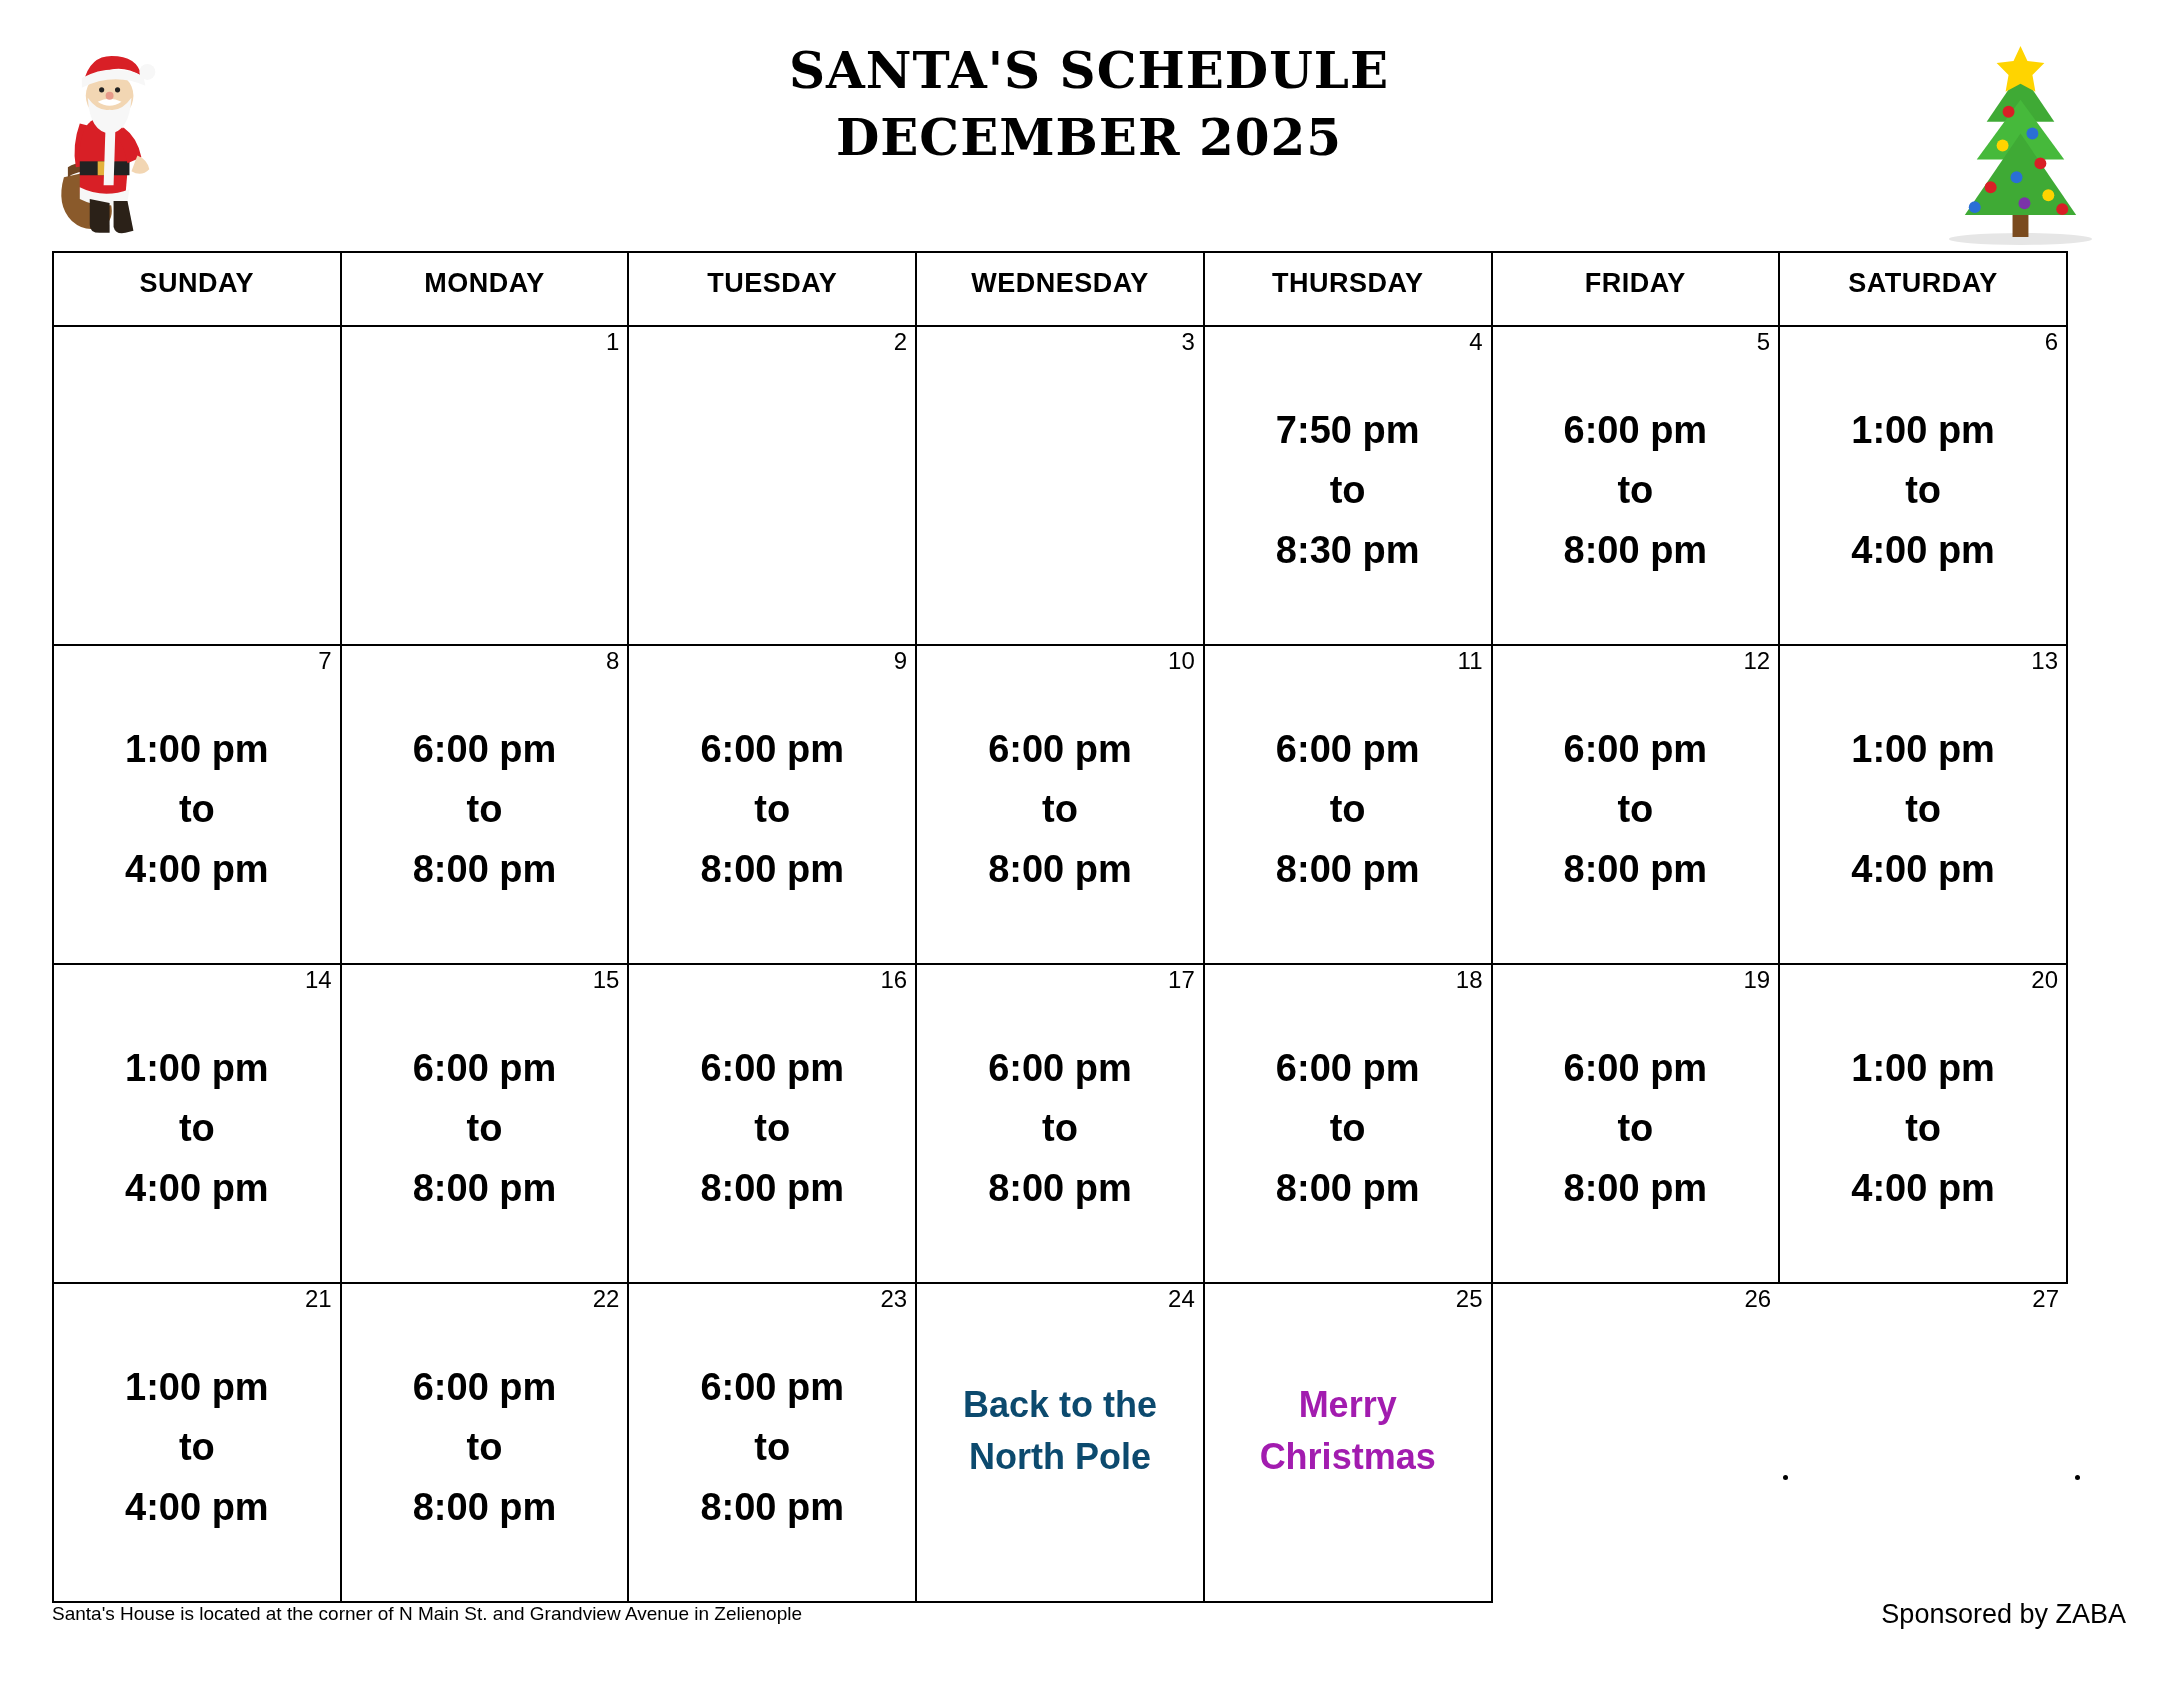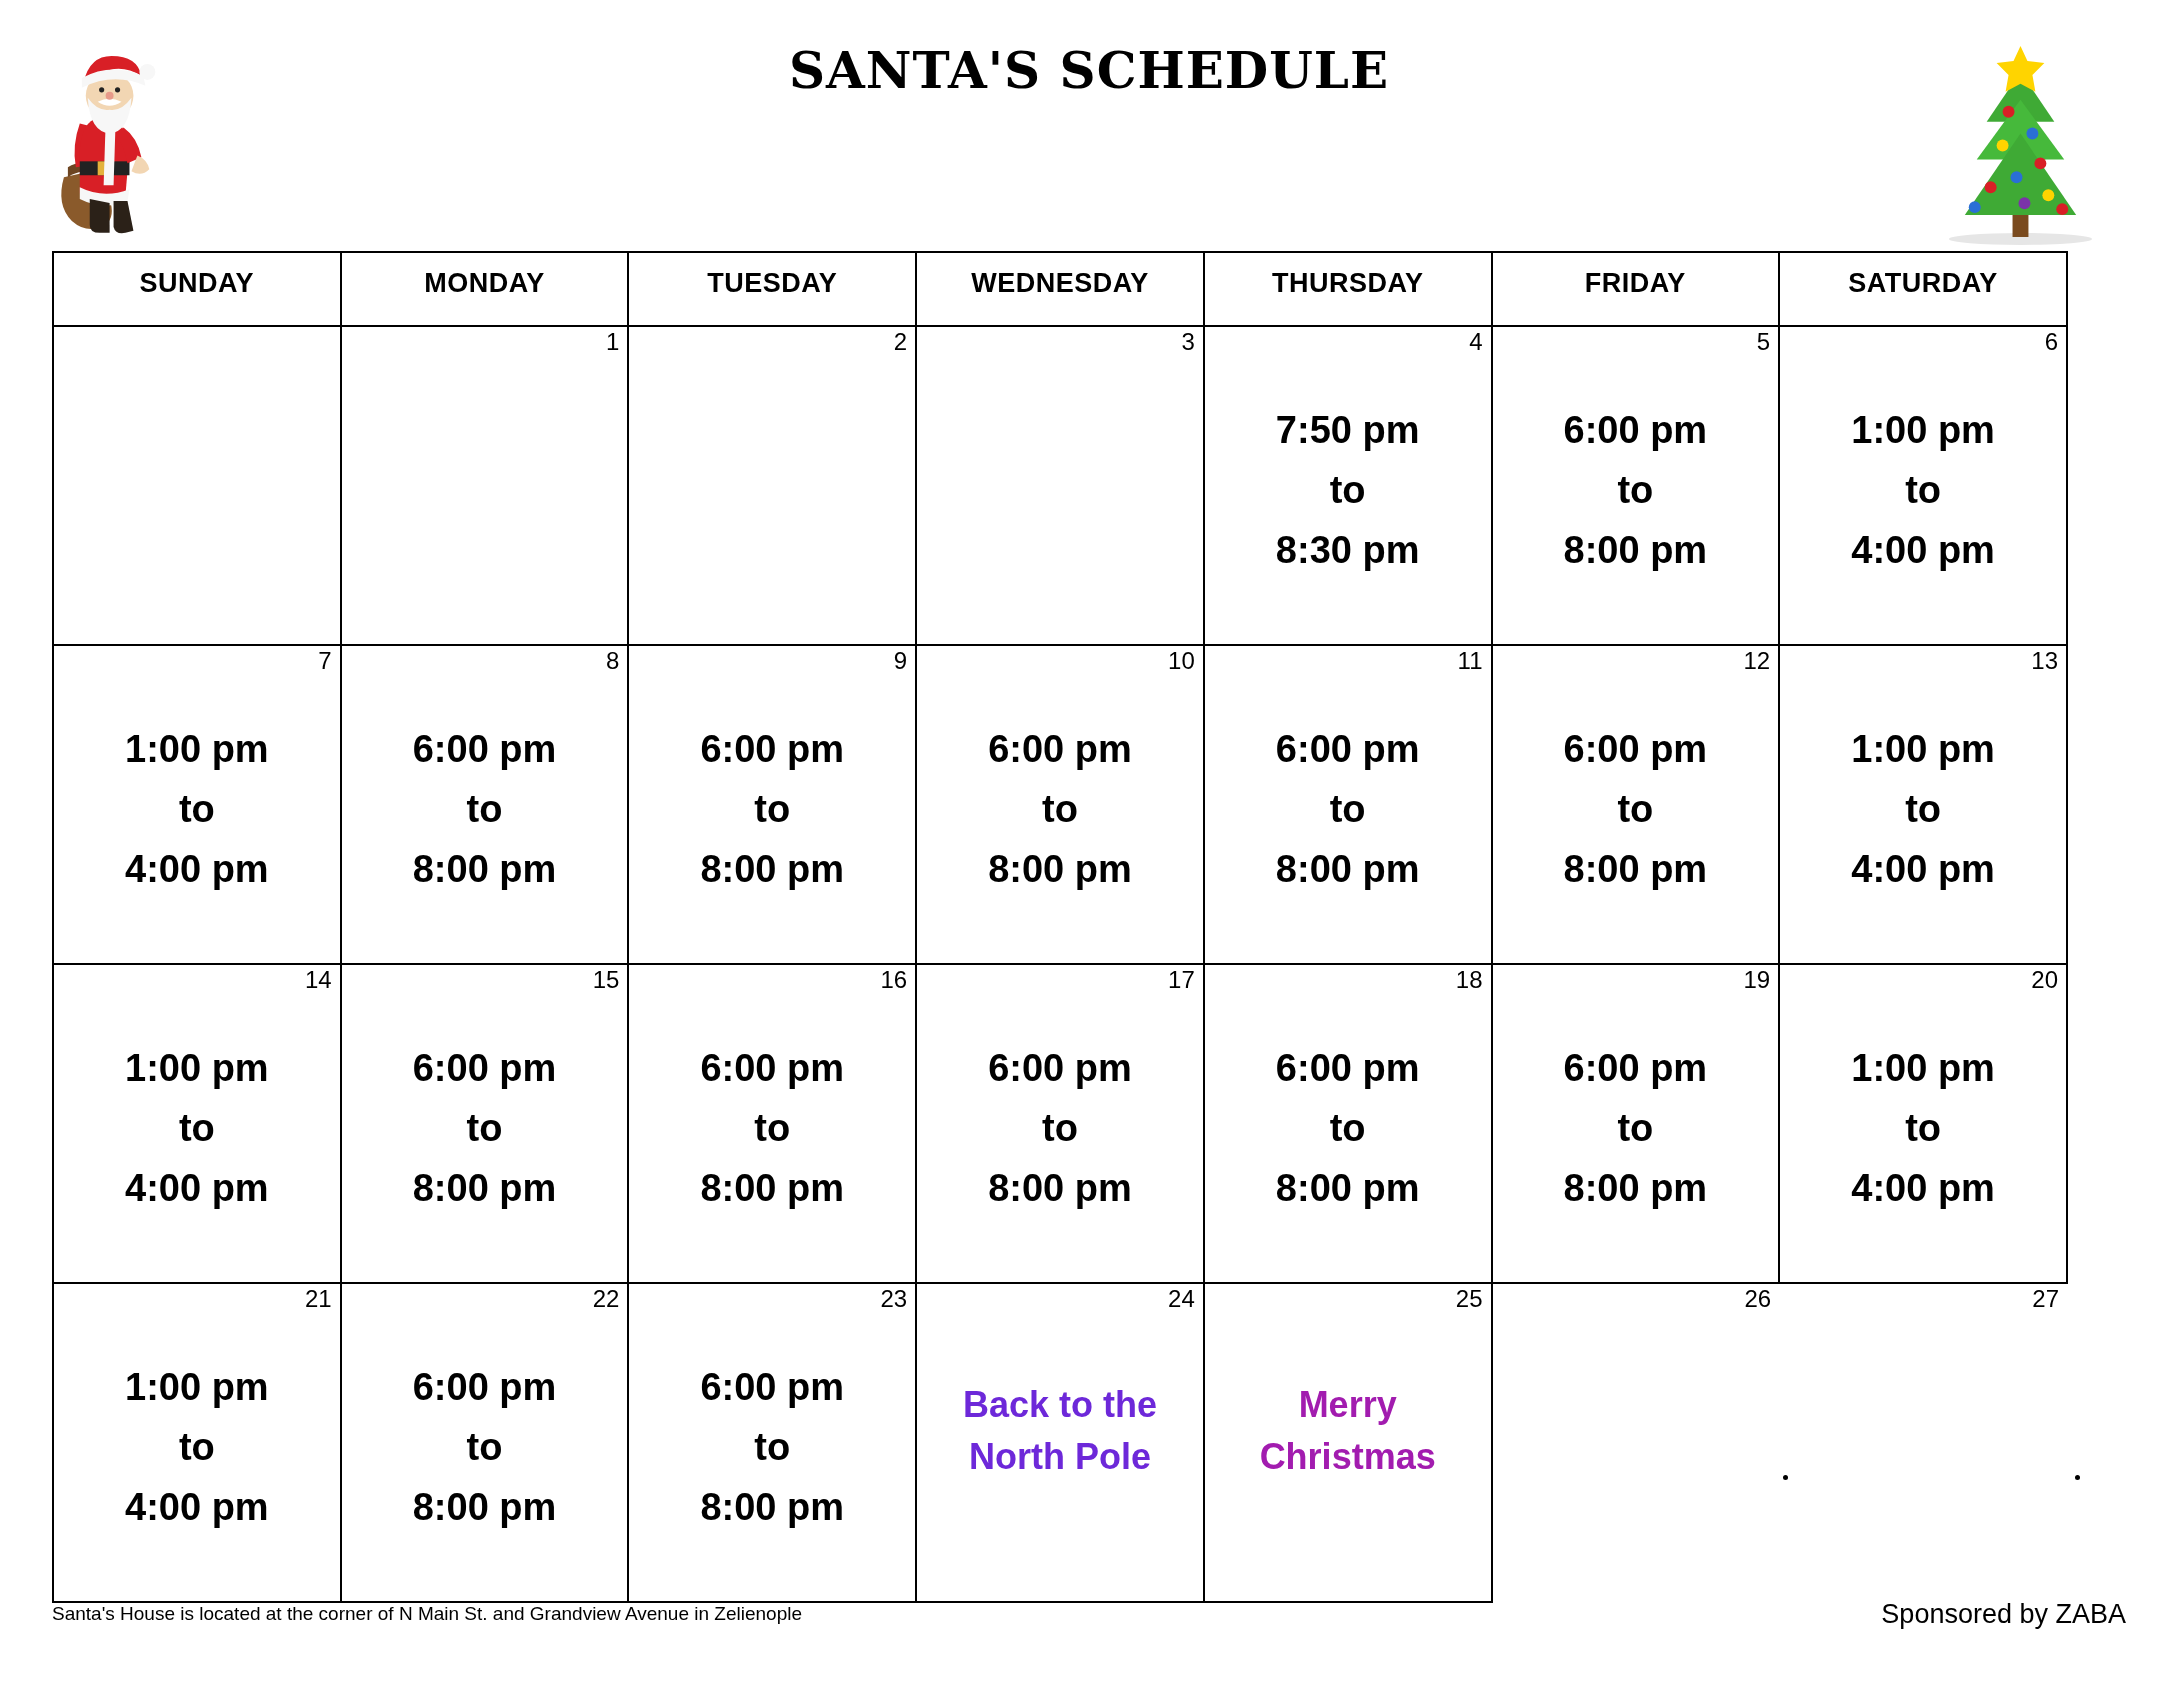--- a/index.html
+++ b/index.html
@@ -106,21 +106,21 @@
   }
   .cell-body .ln { display: block; }
   .msg {
     padding-top: 80px;
     text-align: center;
     font-size: 36px;
     font-weight: bold;
     line-height: 52px;
   }
   .msg .ln { display: block; }
-  .green { color: #6d28d9; }
+  .green { color: #0c4a6e; }
   .red { color: #a21caf; }
   .no-border {
     border: none !important;
   }
   .last-row td { height: 287px; }
 
   
   .dot {
     position: absolute;
     width: 5px;
@@ -214,20 +214,21 @@
       <circle cx="62" cy="150" r="6" fill="#d81f26"></circle>
       <circle cx="120" cy="158" r="6" fill="#ffd400"></circle>
       <circle cx="96" cy="166" r="6" fill="#7b33a8"></circle>
       <circle cx="46" cy="170" r="6" fill="#2a6fd6"></circle>
       <circle cx="134" cy="172" r="6" fill="#d81f26"></circle>
     </svg>
   </div>
 
   <div class="header">
     <div class="title-line title-1">SANTA'S SCHEDULE</div>
+    <div class="title-line title-2">DECEMBER 2025</div>
   </div>
 
   <table class="calendar">
     <thead>
       <tr>
         <th>SUNDAY</th>
         <th>MONDAY</th>
         <th>TUESDAY</th>
         <th>WEDNESDAY</th>
         <th>THURSDAY</th>

